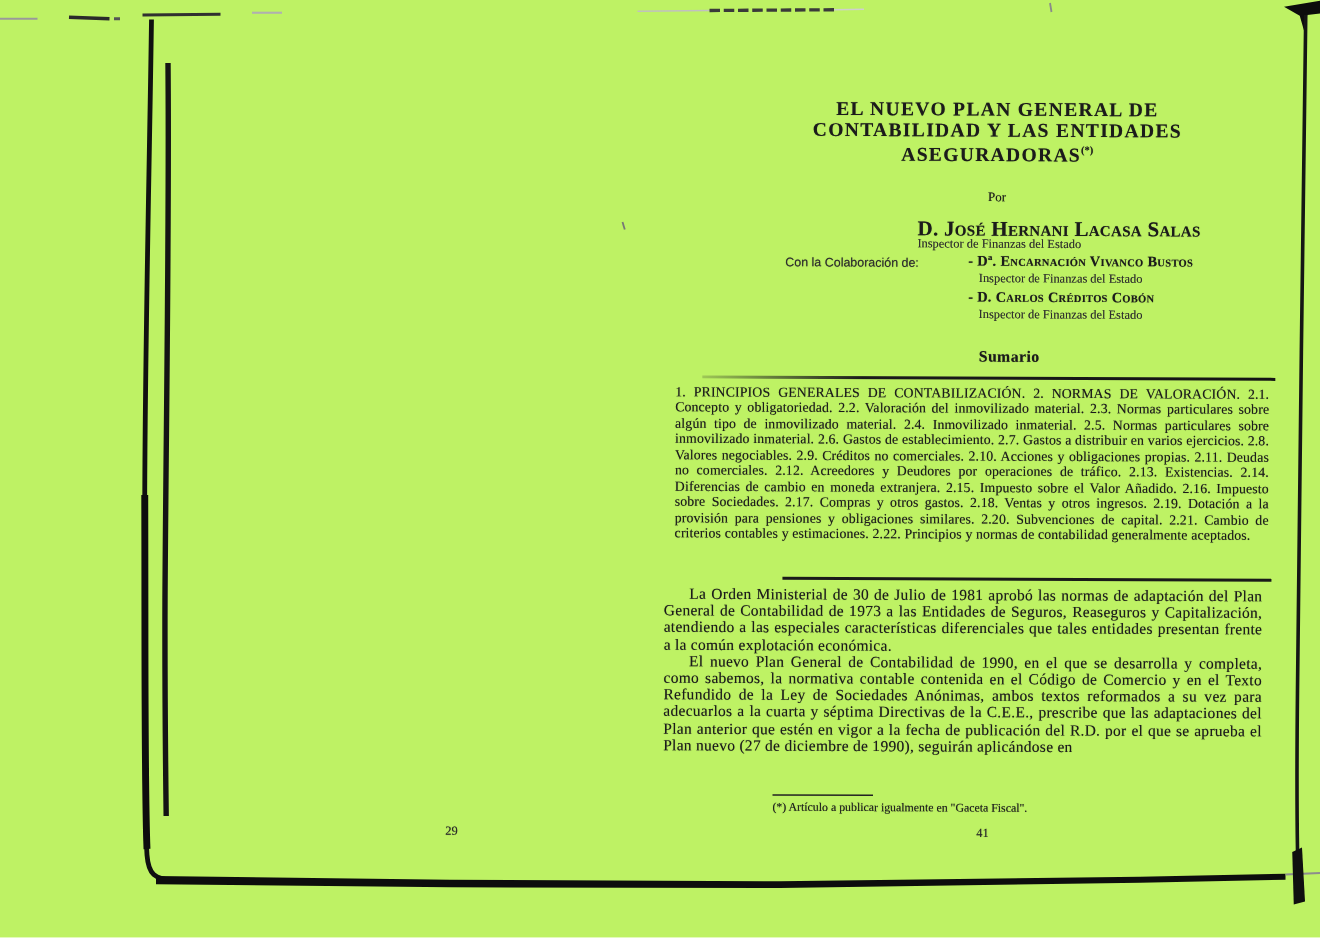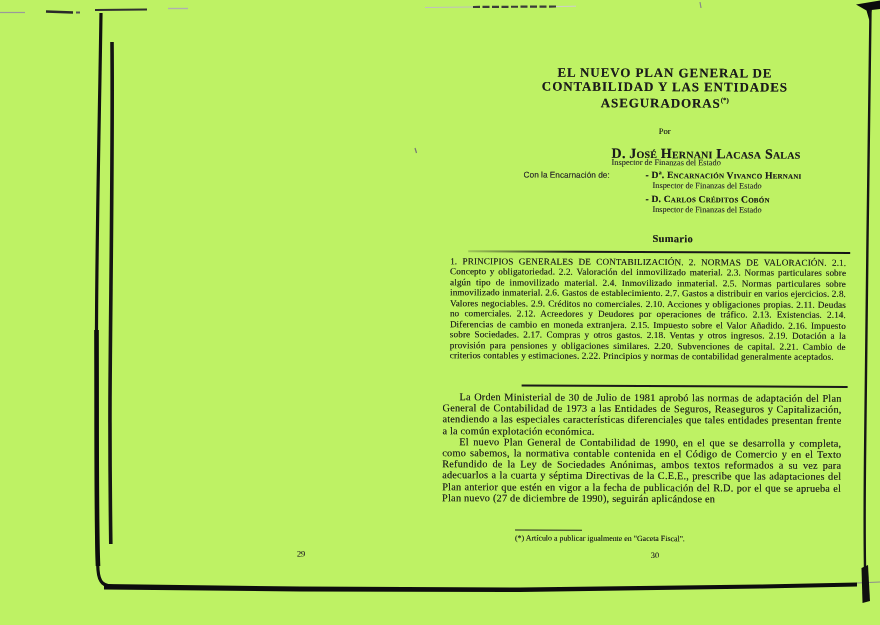--- a/index.html
+++ b/index.html
@@ -111,36 +111,36 @@
       <div>EL NUEVO PLAN GENERAL DE</div>
       <div>CONTABILIDAD Y LAS ENTIDADES</div>
       <div><span>ASEGURADORAS</span><sup>(*)</sup></div>
     </div>
 
     <div class="abs byline">Por</div>
 
     <div class="abs author-name sc-name">D. José Hernani Lacasa Salas</div>
     <div class="abs author-role role">Inspector de Finanzas del Estado</div>
 
-    <div class="abs collab-label">Con la Encarnación de:</div>
-    <div class="abs collab0-name c-name">- Dª. Encarnación Vivanco Hernani</div>
+    <div class="abs collab-label">Con la Colaboración de:</div>
+    <div class="abs collab0-name c-name">- Dª. Encarnación Vivanco Bustos</div>
     <div class="abs collab0-role role">Inspector de Finanzas del Estado</div>
     <div class="abs collab1-name c-name">- D. Carlos Créditos Cobón</div>
     <div class="abs collab1-role role">Inspector de Finanzas del Estado</div>
 
     <div class="abs summary-heading">Sumario</div>
     <div class="abs rule-top"></div>
     <div class="abs summary-text">1. PRINCIPIOS GENERALES DE CONTABILIZACIÓN. 2. NORMAS DE VALORACIÓN. 2.1. Concepto y obligatoriedad. 2.2. Valoración del inmovilizado material. 2.3. Normas particulares sobre algún tipo de inmovilizado material. 2.4. Inmovilizado inmaterial. 2.5. Normas particulares sobre inmovilizado inmaterial. 2.6. Gastos de establecimiento. 2.7. Gastos a distribuir en varios ejercicios. 2.8. Valores negociables. 2.9. Créditos no comerciales. 2.10. Acciones y obligaciones propias. 2.11. Deudas no comerciales. 2.12. Acreedores y Deudores por operaciones de tráfico. 2.13. Existencias. 2.14. Diferencias de cambio en moneda extranjera. 2.15. Impuesto sobre el Valor Añadido. 2.16. Impuesto sobre Sociedades. 2.17. Compras y otros gastos. 2.18. Ventas y otros ingresos. 2.19. Dotación a la provisión para pensiones y obligaciones similares. 2.20. Subvenciones de capital. 2.21. Cambio de criterios contables y estimaciones. 2.22. Principios y normas de contabilidad generalmente aceptados.</div>
     <div class="abs rule-bottom"></div>
 
     <div class="abs body-text">
       <p>La Orden Ministerial de 30 de Julio de 1981 aprobó las normas de adaptación del Plan General de Contabilidad de 1973 a las Entidades de Seguros, Reaseguros y Capitalización, atendiendo a las especiales características diferenciales que tales entidades presentan frente a la común explotación económica.</p>
       <p>El nuevo Plan General de Contabilidad de 1990, en el que se desarrolla y completa, como sabemos, la normativa contable contenida en el Código de Comercio y en el Texto Refundido de la Ley de Sociedades Anónimas, ambos textos reformados a su vez para adecuarlos a la cuarta y séptima Directivas de la C.E.E., prescribe que las adaptaciones del Plan anterior que estén en vigor a la fecha de publicación del R.D. por el que se aprueba el Plan nuevo (27 de diciembre de 1990), seguirán aplicándose en</p>
     </div>
 
     <div class="abs footnote-rule"></div>
     <div class="abs footnote">(*) Artículo a publicar igualmente en "Gaceta Fiscal".</div>
 
     <div class="abs page-number pn-left">29</div>
-    <div class="abs page-number pn-right">30</div>
+    <div class="abs page-number pn-right">41</div>
 
   </div>
 </div>
 
 </body></html>

